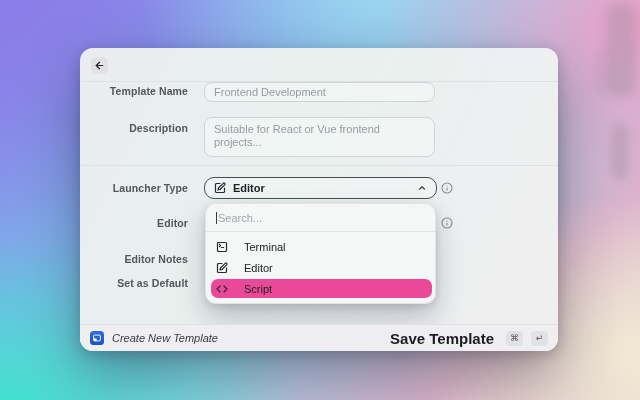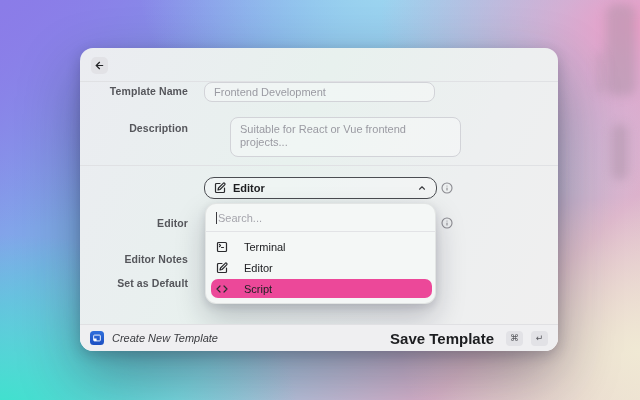--- a/index.html
+++ b/index.html
@@ -42,21 +42,21 @@
     left: 0; width: 108px; text-align: right;
     font-size: 10.5px; font-weight: bold; color: #55565b; letter-spacing: .1px;
   }
   .text-field {
     left: 124px; width: 231px;
     border: 1px solid #d2d3d8; border-radius: 8px;
     background: rgba(255,255,255,.35);
     color: #9a9aa2; font-size: 11px;
   }
   .name-field { top: 34px; height: 20px; line-height: 18px; padding: 0 9px; white-space: nowrap; overflow: hidden; }
-  .desc-field { top: 69px; height: 40px; padding: 5px 9px; line-height: 13px; margin-left: 26px; }
+  .desc-field { top: 69px; height: 40px; padding: 5px 9px; line-height: 13px; }
 
   .select-btn {
     left: 124px; top: 129px; width: 233px; height: 22px;
     border: 1.5px solid #4b4d52; border-radius: 10px;
     background: rgba(255,255,255,.30);
     display: flex; align-items: center; gap: 7px; padding: 0 9px;
     cursor: pointer;
   }
   .select-btn .val { font-size: 11px; font-weight: bold; color: #1d1e20; flex: 1; }
   .select-btn .icon, .opt-icon { display: flex; color: #2a2b2e; }
@@ -132,20 +132,21 @@
   <div class="abs divider hdr-divider"></div>
 
   <div class="abs text-field name-field">Frontend Development</div>
   <div class="abs field-label lbl-name">Template Name</div>
 
   <div class="abs field-label lbl-desc">Description</div>
   <div class="abs text-field desc-field">Suitable for React or Vue frontend projects...</div>
 
   <div class="abs divider sec-divider"></div>
 
+  <div class="abs field-label lbl-launcher">Launcher Type</div>
   <div class="abs select-btn">
     <span class="icon">
       <svg width="12" height="12" viewBox="0 0 24 24" fill="none" stroke="currentColor" stroke-width="2.4" stroke-linecap="round" stroke-linejoin="round">
           <path d="M12 3H5a2 2 0 0 0-2 2v14a2 2 0 0 0 2 2h14a2 2 0 0 0 2-2v-7"></path>
           <path d="M18.4 2.6a2.1 2.1 0 1 1 3 3L12 15l-4 1 1-4Z"></path>
         </svg>
     </span>
     <span class="val">Editor</span>
     <span class="chevron">
       <svg width="10" height="10" viewBox="0 0 24 24" fill="none" stroke="currentColor" stroke-width="2.6" stroke-linecap="round" stroke-linejoin="round">

